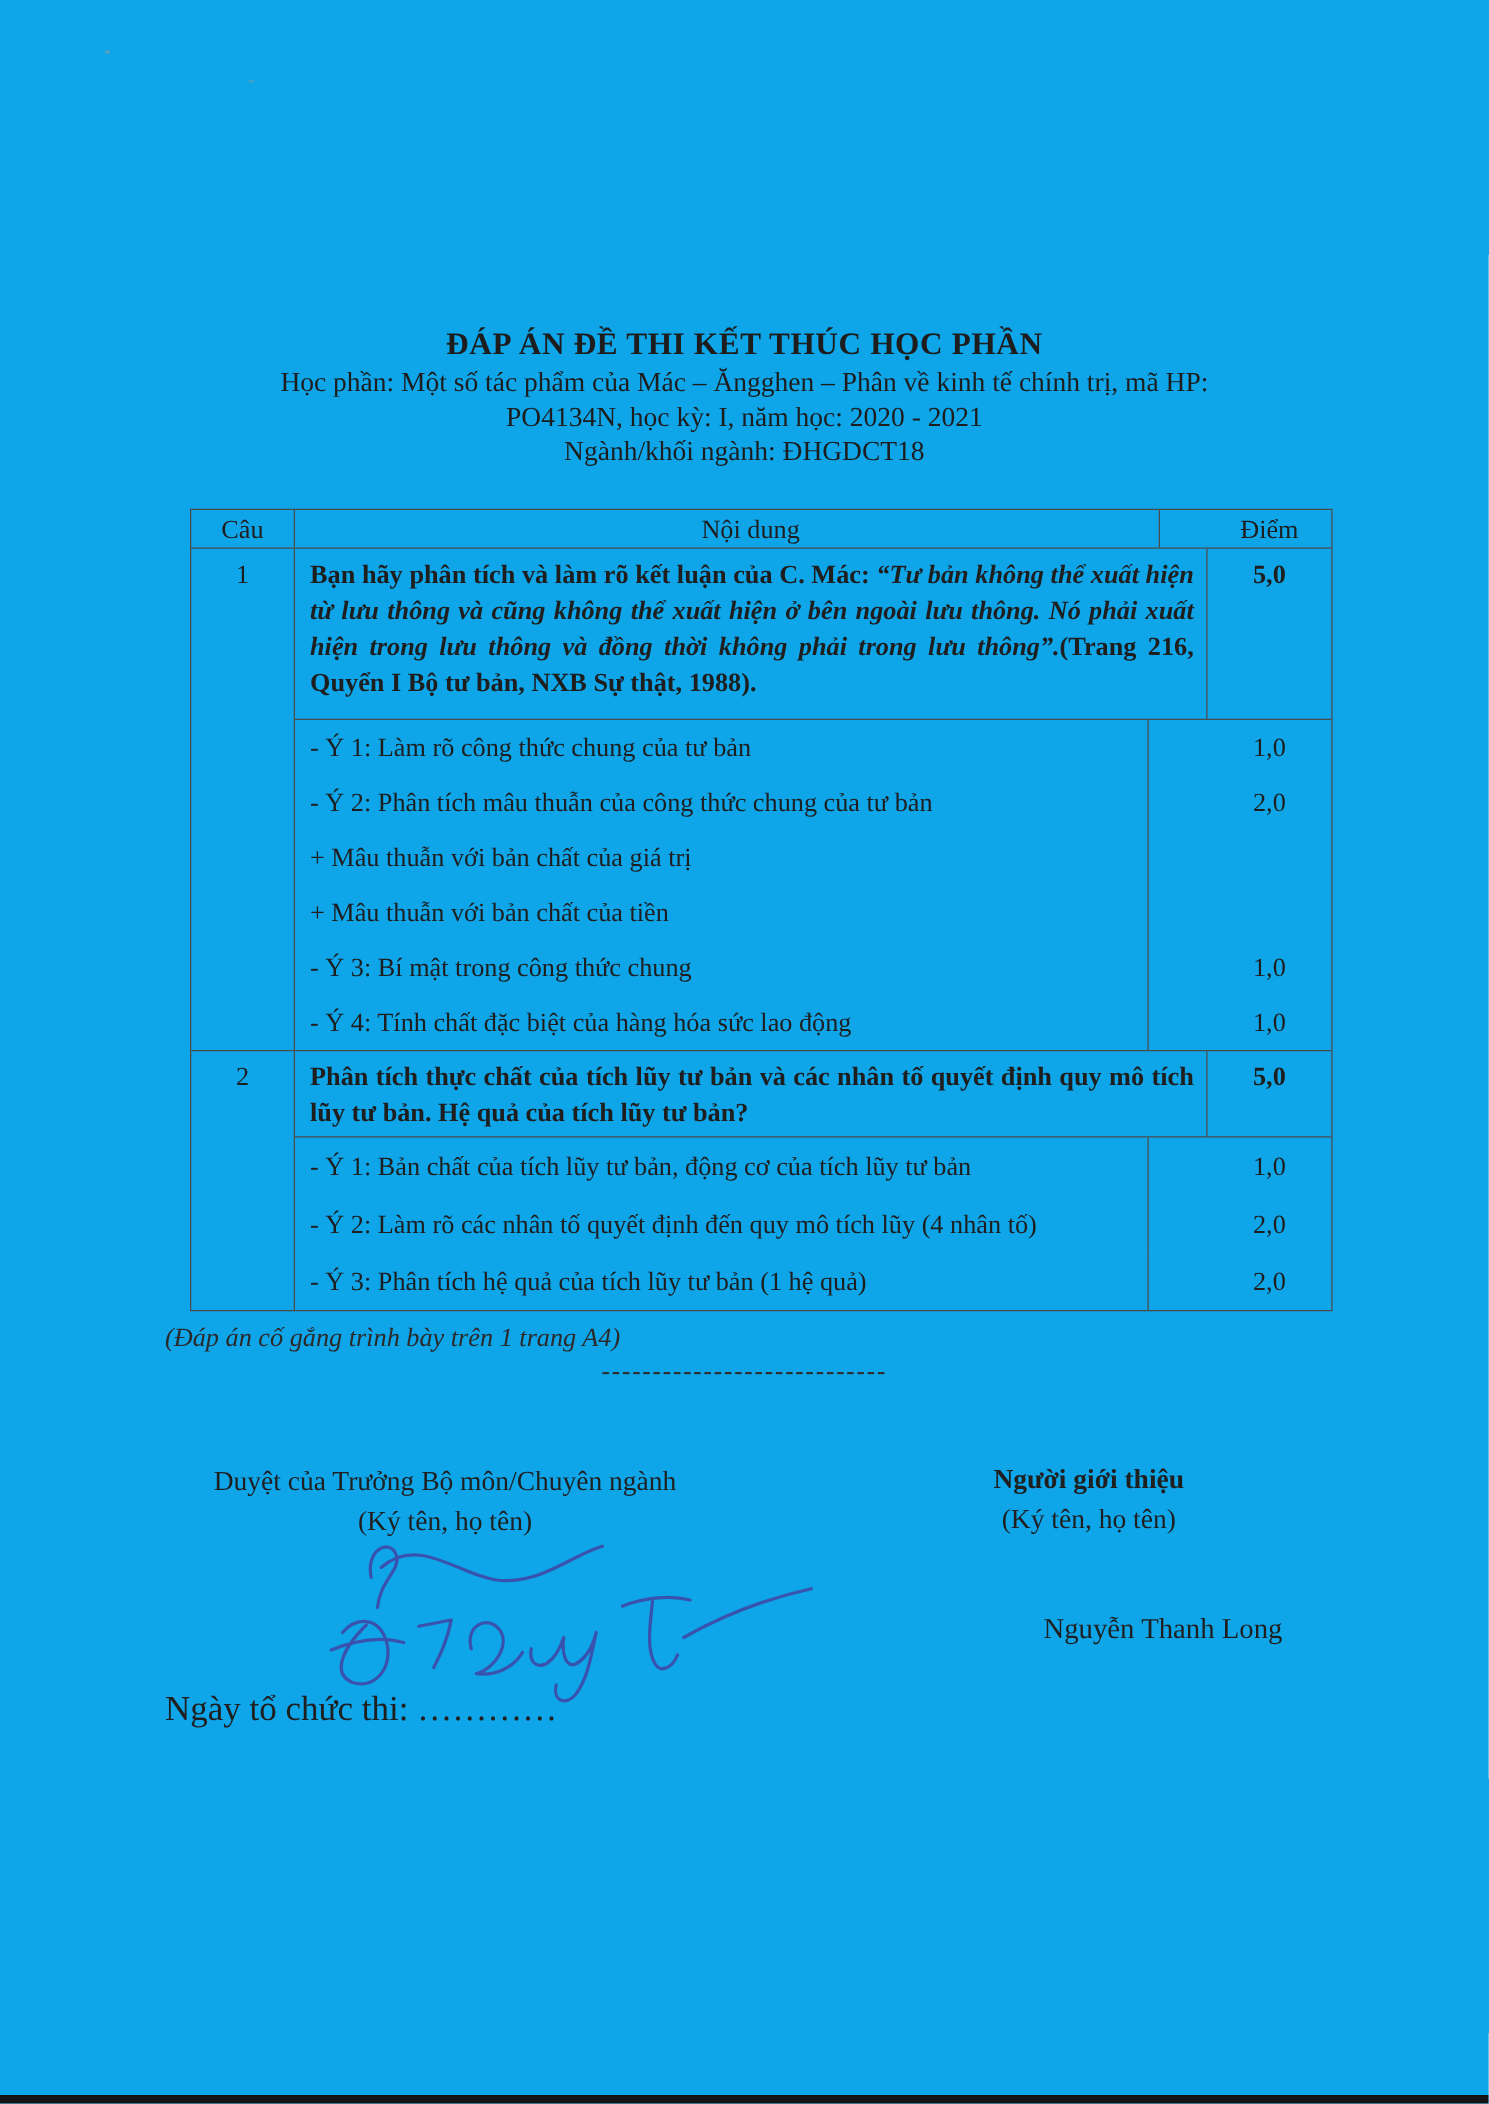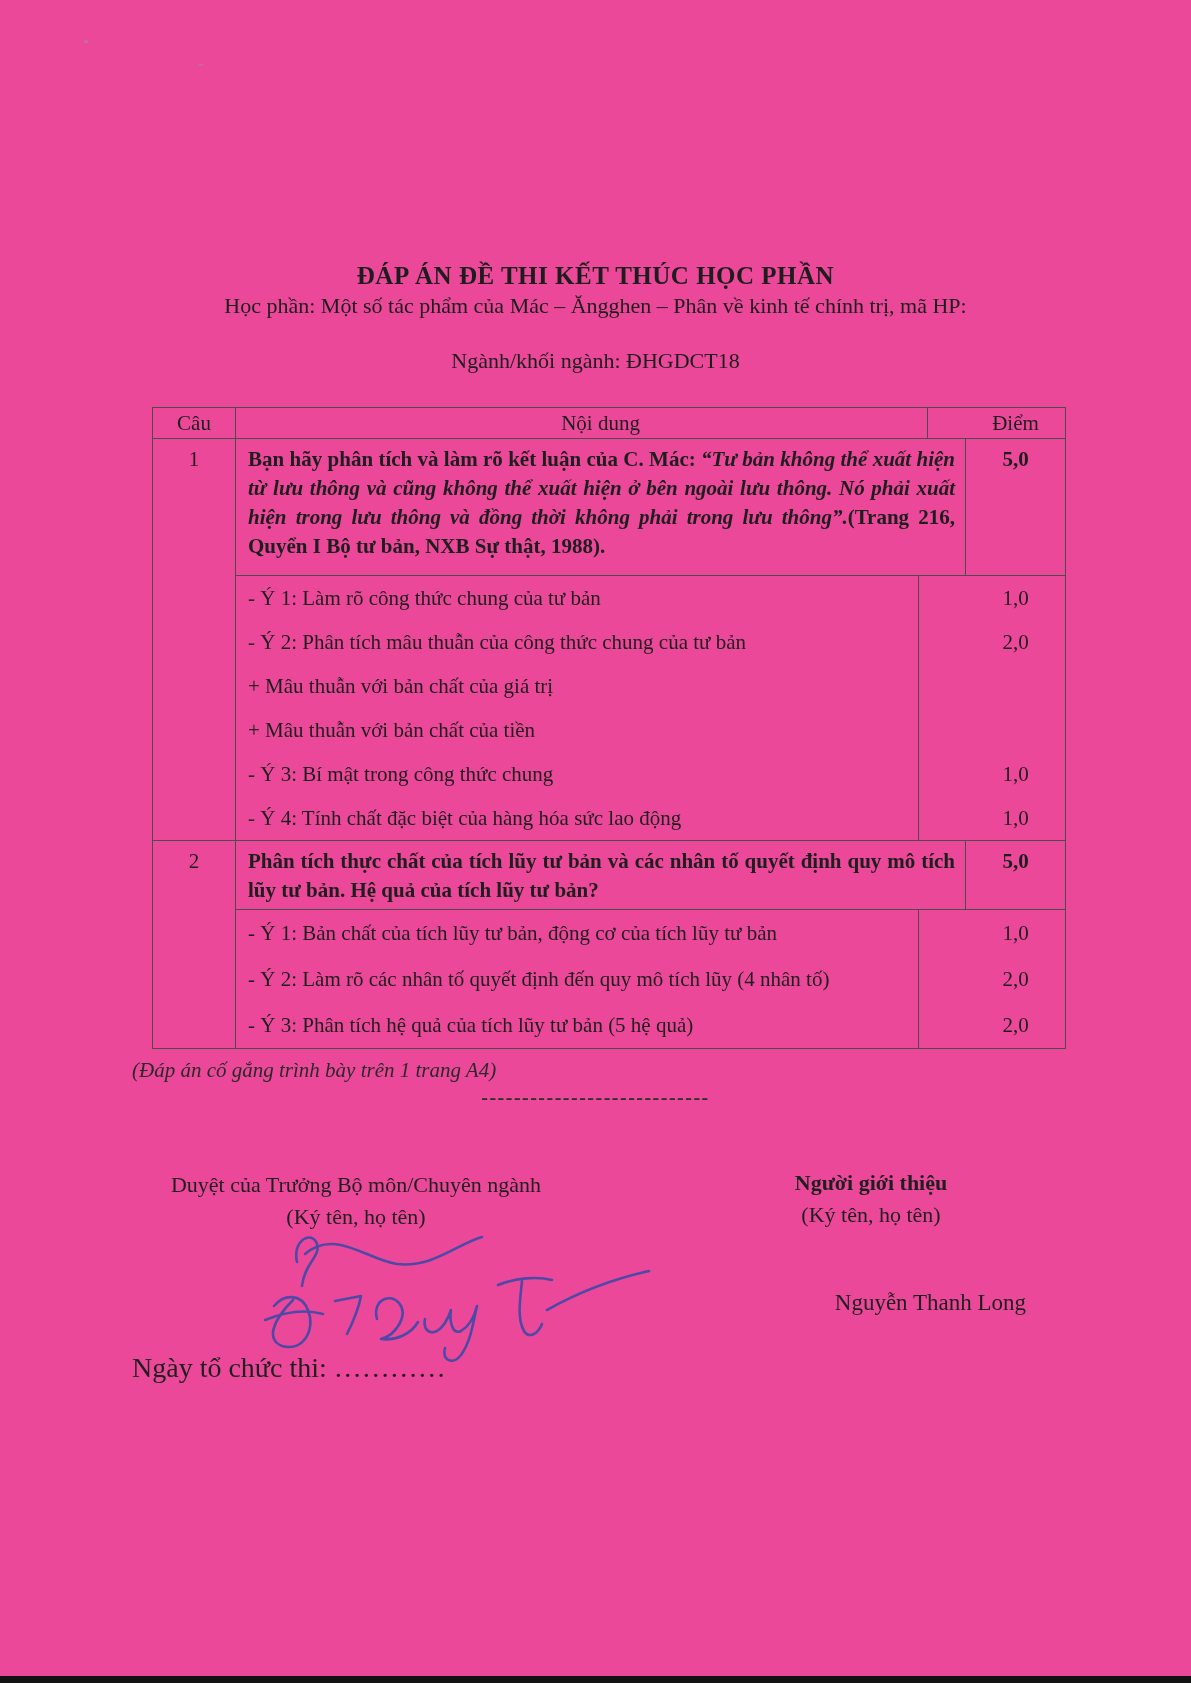--- a/index.html
+++ b/index.html
@@ -1,20 +1,20 @@
 <!DOCTYPE html>
 <html><head>
 <meta charset="utf-8">
 <style>
   html,body{margin:0;padding:0;background:#e8e8e8;}
   .page{
     position:relative;
     width:1191px;height:1683px;
     margin:0 auto;
-    background:#ec4899;
+    background:#0ea5e9;
     font-family:"Liberation Serif","DejaVu Serif",serif;
     color:#222;
     overflow:hidden;
   }
   
   .speck{position:absolute;background:#9a9a9a;border-radius:50%;opacity:.55;}
   .speck.s1{left:84px;top:40px;width:4px;height:3px;}
   .speck.s2{left:198px;top:64px;width:6px;height:2px;opacity:.35;}
 
   
@@ -94,20 +94,21 @@
 </head>
 <body>
 
 <div class="page">
 
   <div class="speck s1"></div>
   <div class="speck s2"></div>
 
   <div class="hdr title">ĐÁP ÁN ĐỀ THI KẾT THÚC HỌC PHẦN</div>
   <div class="hdr l2">Học phần: Một số tác phẩm của Mác – Ăngghen – Phân về kinh tế chính trị, mã HP:</div>
+  <div class="hdr l3">PO4134N,  học kỳ: I, năm học: 2020 - 2021</div>
   <div class="hdr l4">Ngành/khối ngành: ĐHGDCT18</div>
 
   <div class="tbl">
 
     <div class="trow thead">
       <div class="c-cau">Câu</div>
       <div class="c-noidung">Nội dung</div>
       <div class="c-diem">Điểm</div>
     </div>
 
@@ -154,21 +155,21 @@
         </div>
         <div class="item-row">
           <div class="item-text">- Ý 1: Bản chất của tích lũy tư bản, động cơ của tích lũy tư bản</div>
           <div class="item-points">1,0</div>
         </div>
         <div class="item-row">
           <div class="item-text">- Ý 2:  Làm rõ các nhân tố quyết định đến quy mô tích lũy (4 nhân tố)</div>
           <div class="item-points">2,0</div>
         </div>
         <div class="item-row">
-          <div class="item-text">- Ý 3: Phân tích hệ quả của tích lũy tư bản (5 hệ quả)</div>
+          <div class="item-text">- Ý 3: Phân tích hệ quả của tích lũy tư bản (1 hệ quả)</div>
           <div class="item-points">2,0</div>
         </div>
       </div>
     </div>
 
   </div>
 
   <div class="note">(Đáp án cố gắng trình bày trên 1 trang A4)</div>
   <div class="dashline">----------------------------</div>
 

